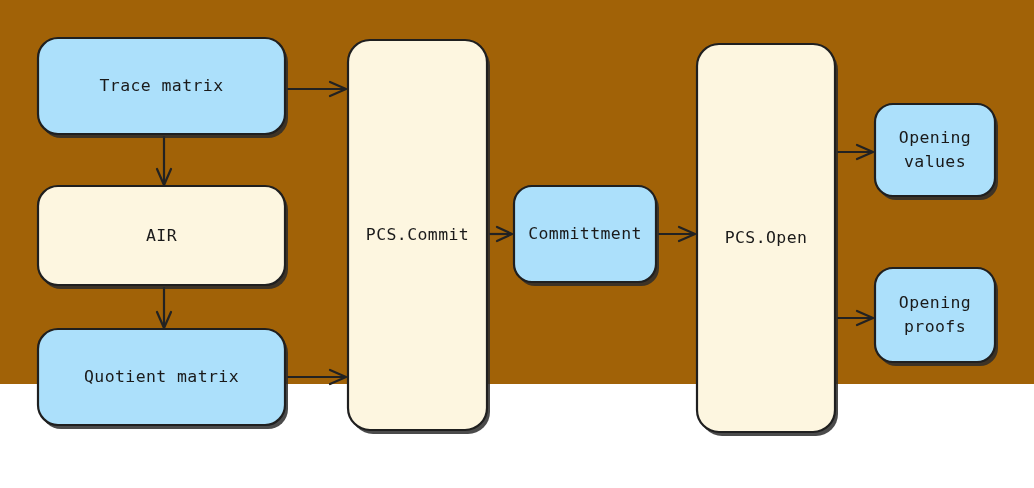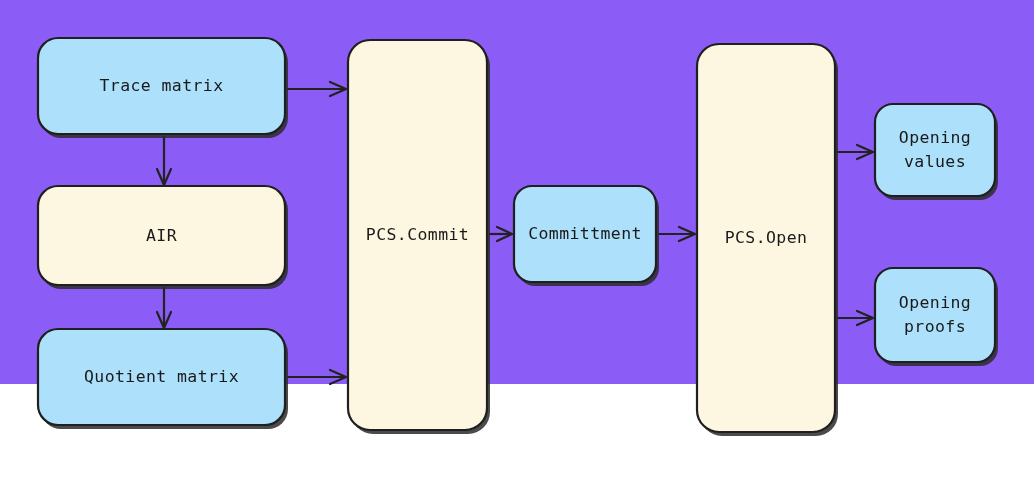--- a/index.html
+++ b/index.html
@@ -10,21 +10,21 @@
   body {
     width: 1034px;
     height: 488px;
     overflow: hidden;
     font-family: "DejaVu Sans Mono", "Liberation Mono", monospace;
   }
   #diagram-root {
     position: relative;
     width: 1034px;
     height: 384px;
-    background: #8b5cf6;
+    background: #a16207;
   }
   svg#flow {
     position: absolute;
     top: 0;
     left: 0;
     width: 1034px;
     height: 488px;
     display: block;
   }
   .node-rect {

